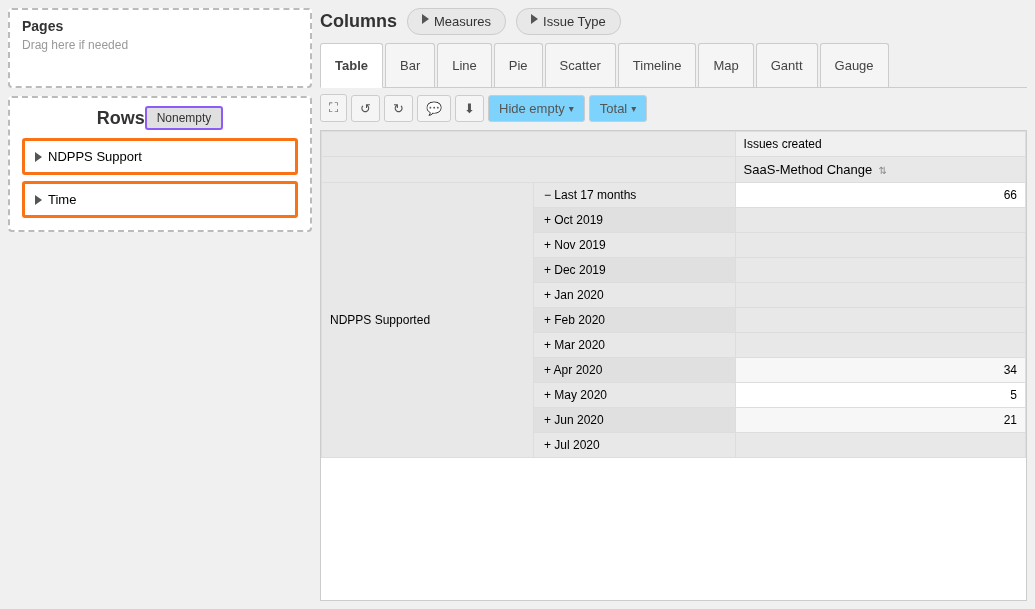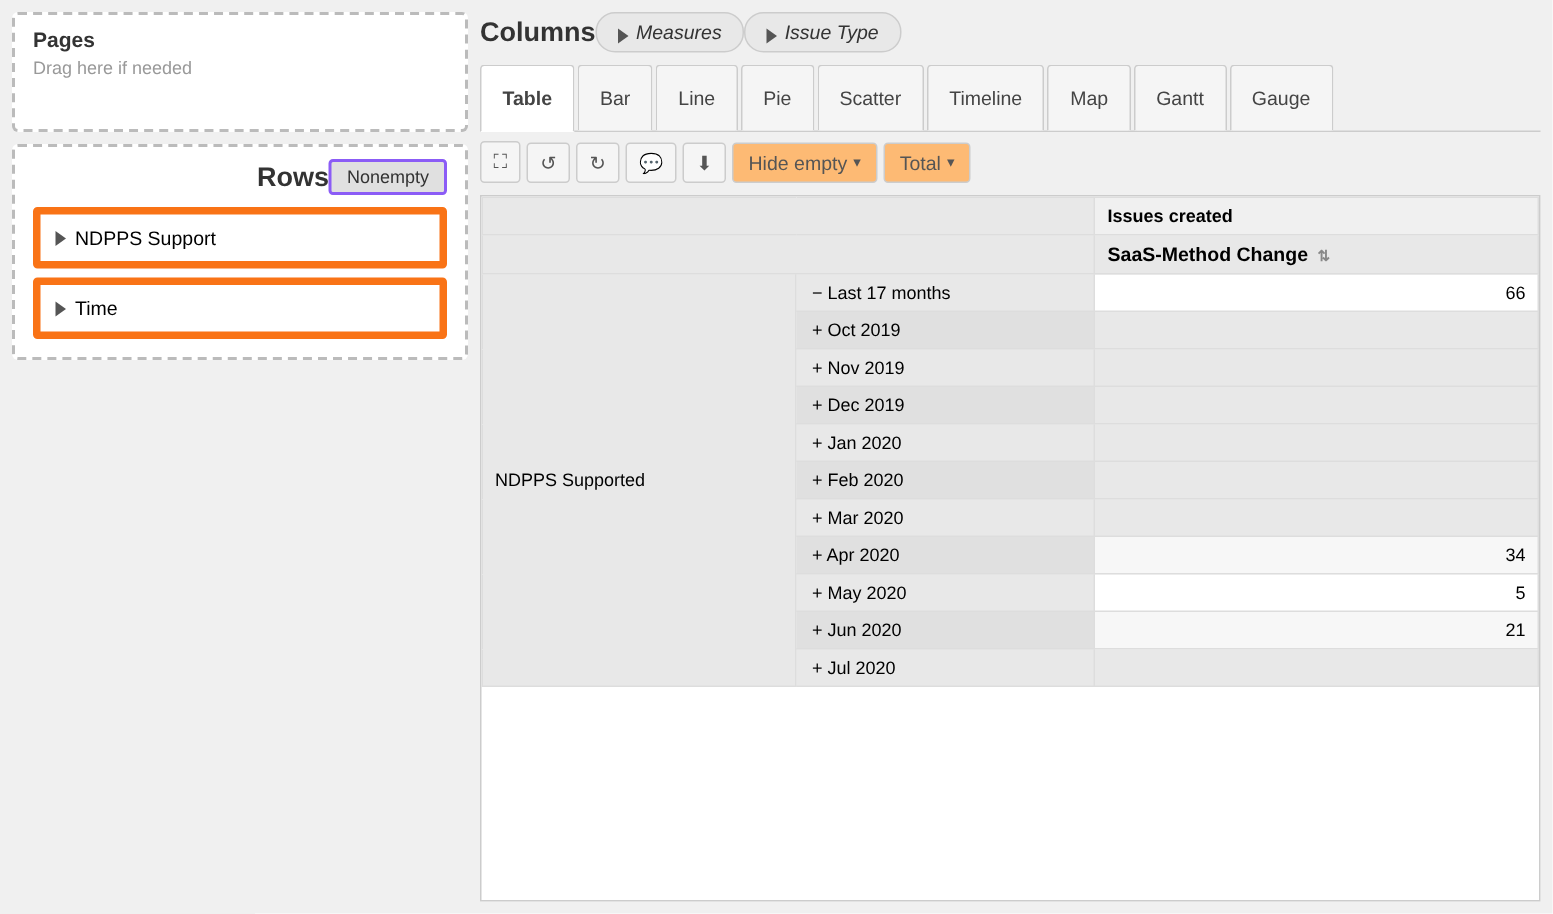--- a/index.html
+++ b/index.html
@@ -35,39 +35,39 @@
 
     .rows-box {
       border: 2px dashed #bbb;
       background: #fff;
       border-radius: 4px;
       padding: 8px 12px 12px;
     }
     .rows-header {
       display: flex;
       align-items: center;
-      justify-content: flex-end;
+      justify-content: center;
       margin-bottom: 8px;
     }
     .rows-header .section-title {
       font-size: 18px;
       font-weight: bold;
       color: #333;
     }
     .nonempty-btn {
       background: #e0e0e0;
       border: 2px solid #8b5cf6;
       padding: 3px 10px;
       border-radius: 3px;
       cursor: pointer;
       font-size: 12px;
       color: #333;
     }
     .row-item {
-      border: 5px solid #f97316;
+      border: 3px solid #f97316;
       background: #fff;
       border-radius: 3px;
       padding: 8px 10px;
       margin-bottom: 6px;
       display: flex;
       align-items: center;
       gap: 6px;
       cursor: pointer;
     }
     .row-item:last-child { margin-bottom: 0; }
@@ -85,39 +85,39 @@
       display: flex;
       flex-direction: column;
       padding: 8px 8px 8px 0;
       overflow: hidden;
     }
 
     
     .columns-section {
       display: flex;
       align-items: center;
+      gap: 10px;
       margin-bottom: 8px;
     }
     .columns-label {
       font-size: 18px;
       font-weight: bold;
       color: #333;
     }
     .column-pill {
       display: flex;
-      align-items: flex-end;
+      align-items: flex-start;
       gap: 5px;
       background: #e8e8e8;
       border: 1px solid #ccc;
       border-radius: 13px;
       padding: 5px 14px;
       font-size: 13px;
       color: #333;
       cursor: pointer;
-      font-style: italic;
     }
     .column-pill .tri {
       width: 0; height: 0;
       border-top: 5px solid transparent;
       border-bottom: 5px solid transparent;
       border-left: 7px solid #555;
     }
 
     
     .chart-tabs {
@@ -156,21 +156,21 @@
       padding: 5px 8px;
       cursor: pointer;
       color: #555;
       font-size: 13px;
       display: flex;
       align-items: center;
       gap: 3px;
     }
     .toolbar-dropdown {
       border: 1px solid #ccc;
-      background: #fdba74;
+      background: #7dd3fc;
       border-radius: 3px;
       padding: 5px 10px;
       cursor: pointer;
       color: #555;
       font-size: 13px;
       display: flex;
       align-items: center;
       gap: 4px;
     }
     .caret { font-size: 10px; }
@@ -187,21 +187,21 @@
       width: 100%;
     }
     th, td {
       border: 1px solid #ddd;
       padding: 5px 8px;
       text-align: left;
       font-size: 12px;
     }
     th {
       background: #f0f0f0;
-      font-weight: bold;
+      font-weight: normal;
     }
     .header-row-1 th {
       background: #f0f0f0;
     }
     .header-row-2 th {
       background: #e8e8e8;
     }
     td.num { text-align: right; }
     td.label-col {
       background: #e8e8e8;

